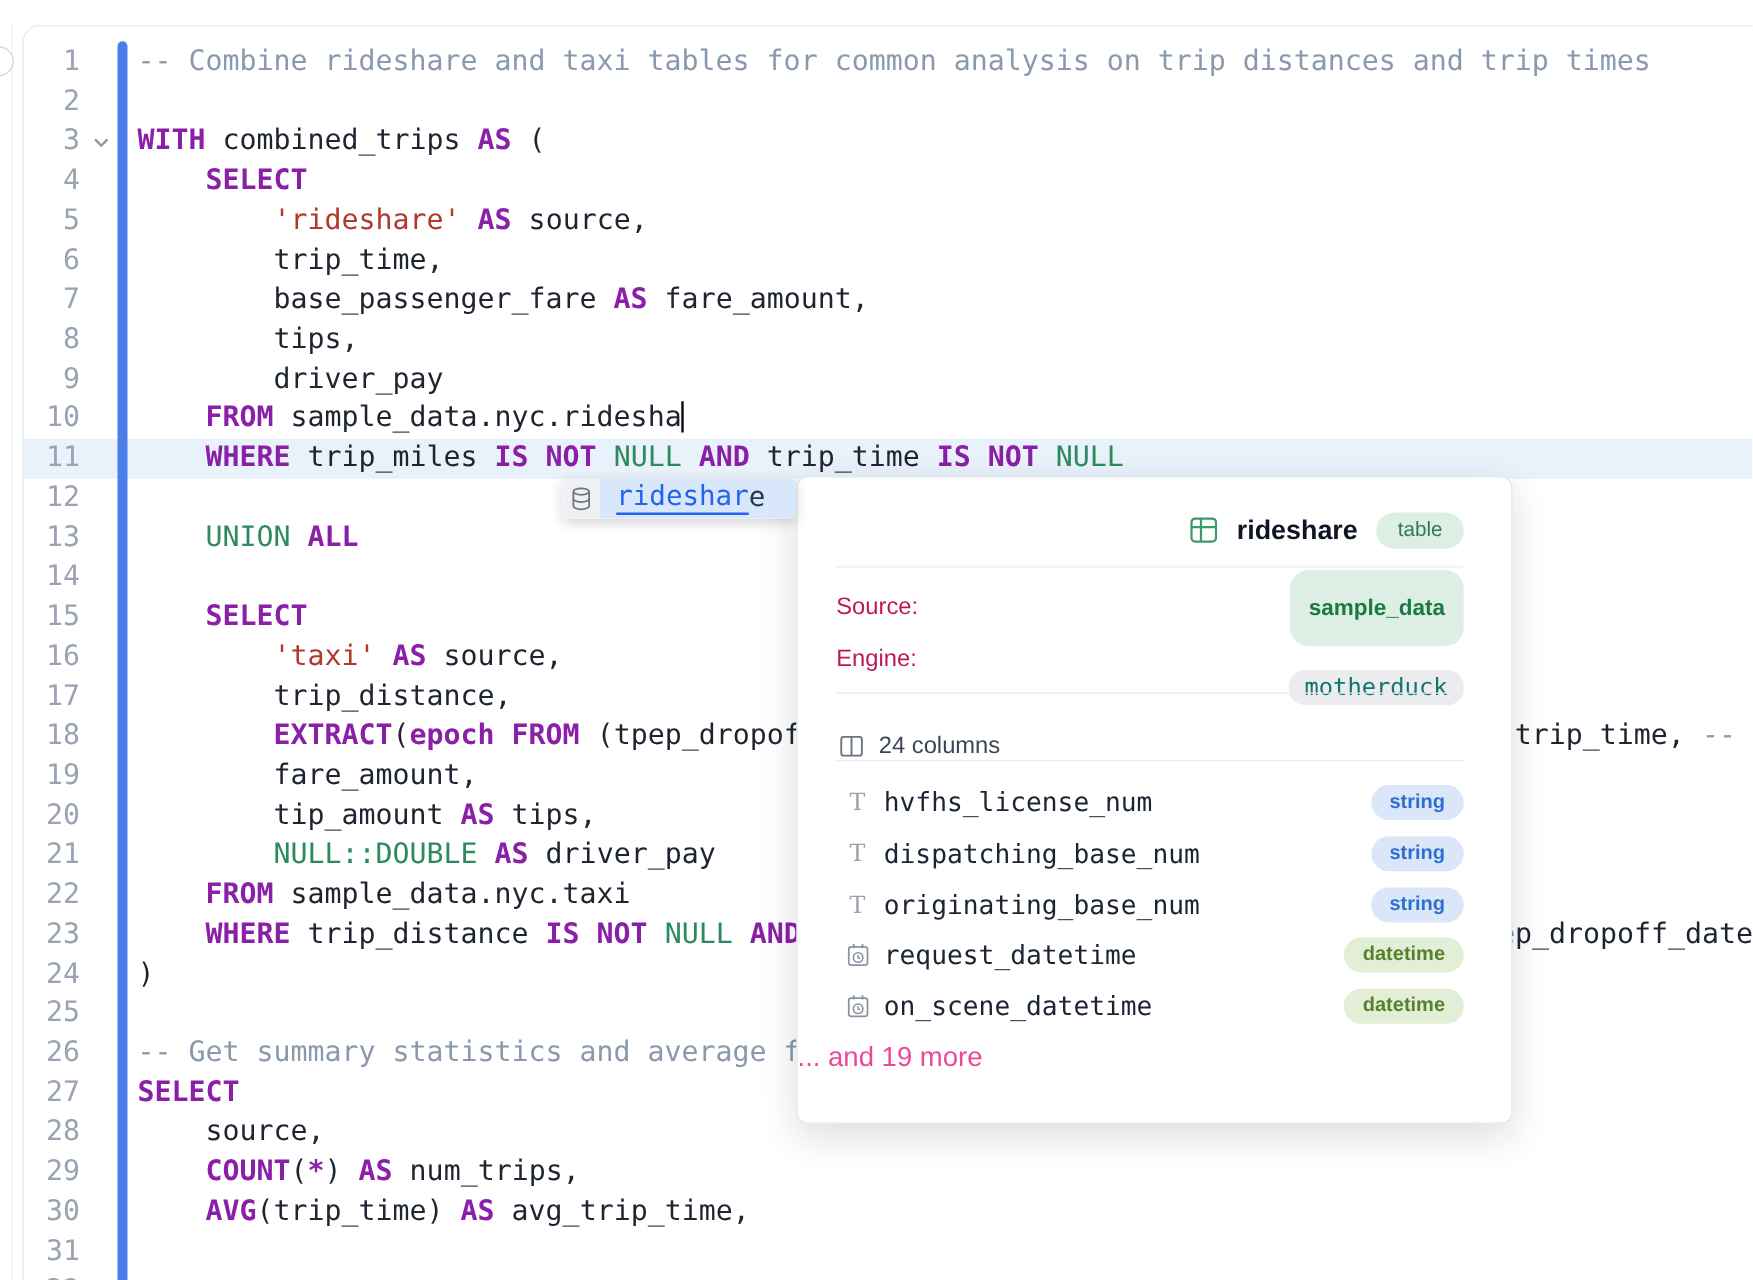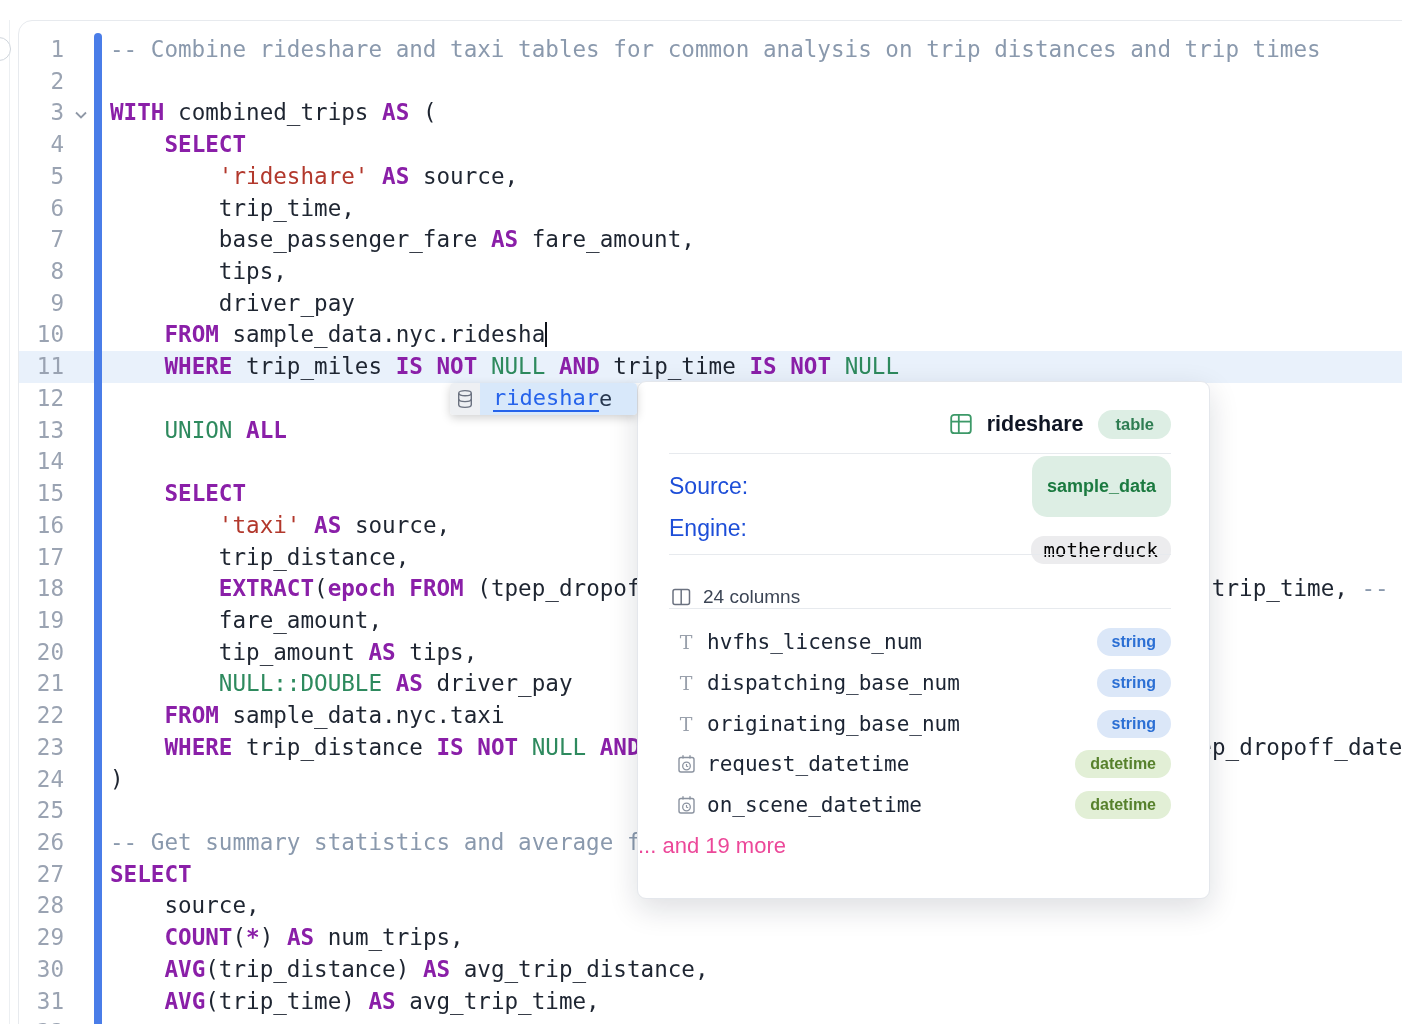--- a/index.html
+++ b/index.html
@@ -35,28 +35,28 @@
   .ac-match{color:var(--match_blue);border-bottom:2px solid var(--match_blue);}
   .ac-rest{color:#27374f;}
   
   .popup{position:absolute;left:637px;top:381px;width:571px;height:516px;background:#fff;
          border:1px solid #e4e7ec;border-radius:9px;box-shadow:0 10px 30px rgba(16,24,40,.14);
          z-index:5;}
   .pp-header{position:absolute;left:37px;top:28px;right:38px;height:28px;
              display:flex;align-items:center;justify-content:flex-end;}
   .pp-title{font-size:21.5px;font-weight:bold;color:#0f1524;margin-left:15px;}
   .pp-type-badge{margin-left:15px;background:var(--green_badge_bg);color:var(--green_badge_fg);
-                 font-size:16.5px;font-weight:bold;padding:5px 17px;border-radius:16px;}
+                 font-size:16.5px;font-weight:normal;padding:5px 17px;border-radius:16px;}
   .pp-div{position:absolute;left:31px;right:38px;height:1px;background:#e7eaee;}
   .pp-meta{position:absolute;left:31px;right:38px;height:32px;display:flex;
            align-items:center;justify-content:space-between;}
-  .pp-label{font-size:23px;color:#1d4ed8;}
+  .pp-label{font-size:19px;color:#be185d;}
   .badge-green{background:var(--green_badge_bg);color:#1b7a40;font-weight:bold;font-size:18px;
                padding:20px 15px;border-radius:15px;font-family:"Liberation Sans",sans-serif;}
-  .badge-gray{background:var(--engine_badge_bg);color:#000000;font-size:19px;
+  .badge-gray{background:var(--engine_badge_bg);color:#0f766e;font-size:19px;
               padding:3px 13px;border-radius:13px;font-family:"DejaVu Sans Mono",monospace;margin-top:44px;}
   .pp-count{position:absolute;left:34px;top:201px;height:28px;display:flex;align-items:center;
             font-size:19px;color:#3c4555;}
   .pp-count svg{margin-right:12px;}
   .pp-cols{position:absolute;left:38px;right:38px;top:240px;}
   .pp-colrow{height:40.7px;display:flex;align-items:center;}
   .ticon{font-family:"DejaVu Serif",serif;font-size:19px;color:#9aa1ac;width:20px;text-align:center;}
   .dticon{width:20px;display:flex;justify-content:center;}
   .pp-colname{font-family:"DejaVu Sans Mono",monospace;font-size:21px;color:#1b2433;
               margin-left:11px;flex:1;}
@@ -140,21 +140,20 @@
     <div class="row"><span class="tk-p">        tip_amount </span><span class="tk-k">AS</span><span class="tk-p"> tips,</span></div>
     <div class="row"><span class="tk-p">        </span><span class="tk-g">NULL::DOUBLE</span><span class="tk-p"> </span><span class="tk-k">AS</span><span class="tk-p"> driver_pay</span></div>
     <div class="row"><span class="tk-p">    </span><span class="tk-k">FROM</span><span class="tk-p"> sample_data.nyc.taxi</span></div>
     <div class="row"><span class="tk-p">    </span><span class="tk-k">WHERE</span><span class="tk-p"> trip_distance </span><span class="tk-k">IS NOT</span><span class="tk-p"> </span><span class="tk-g">NULL</span><span class="tk-p"> </span><span class="tk-k">AND</span><span class="tk-p"> trip_time </span><span class="tk-k">IS NOT</span><span class="tk-p"> </span><span class="tk-g">NULL</span><span class="tk-p"> </span><span class="tk-k">AND</span><span class="tk-p"> tip &gt; 0 </span><span class="tk-k">AND</span><span class="tk-p"> tpep_dropoff_datetime </span></div>
     <div class="row"><span class="tk-p">)</span></div>
     <div class="row"></div>
     <div class="row"><span class="tk-c">-- Get summary statistics and average fares by source</span></div>
     <div class="row"><span class="tk-k">SELECT</span></div>
     <div class="row"><span class="tk-p">    source,</span></div>
     <div class="row"><span class="tk-p">    </span><span class="tk-k">COUNT</span><span class="tk-p">(</span><span class="tk-k">*</span><span class="tk-p">) </span><span class="tk-k">AS</span><span class="tk-p"> num_trips,</span></div>
-    <div class="row"><span class="tk-p">    </span><span class="tk-k">AVG</span><span class="tk-p">(trip_distance) </span><span class="tk-k">AS</span><span class="tk-p"> avg_trip_distance,</span></div>
     <div class="row"><span class="tk-p">    </span><span class="tk-k">AVG</span><span class="tk-p">(trip_time) </span><span class="tk-k">AS</span><span class="tk-p"> avg_trip_time,</span></div>
   </div>
 
 <div class="ac">
   <div class="ac-icon">
     <svg width="18" height="20" viewBox="0 0 18 20">
       <ellipse cx="9" cy="4.2" rx="6.3" ry="2.6" fill="none" stroke="#6b7280" stroke-width="1.4"></ellipse>
       <path d="M2.7 4.2 V15.8 C2.7 17.2 5.5 18.4 9 18.4 C12.5 18.4 15.3 17.2 15.3 15.8 V4.2" fill="none" stroke="#6b7280" stroke-width="1.4"></path>
       <path d="M2.7 10 C2.7 11.4 5.5 12.6 9 12.6 C12.5 12.6 15.3 11.4 15.3 10" fill="none" stroke="#6b7280" stroke-width="1.4"></path>
     </svg>

